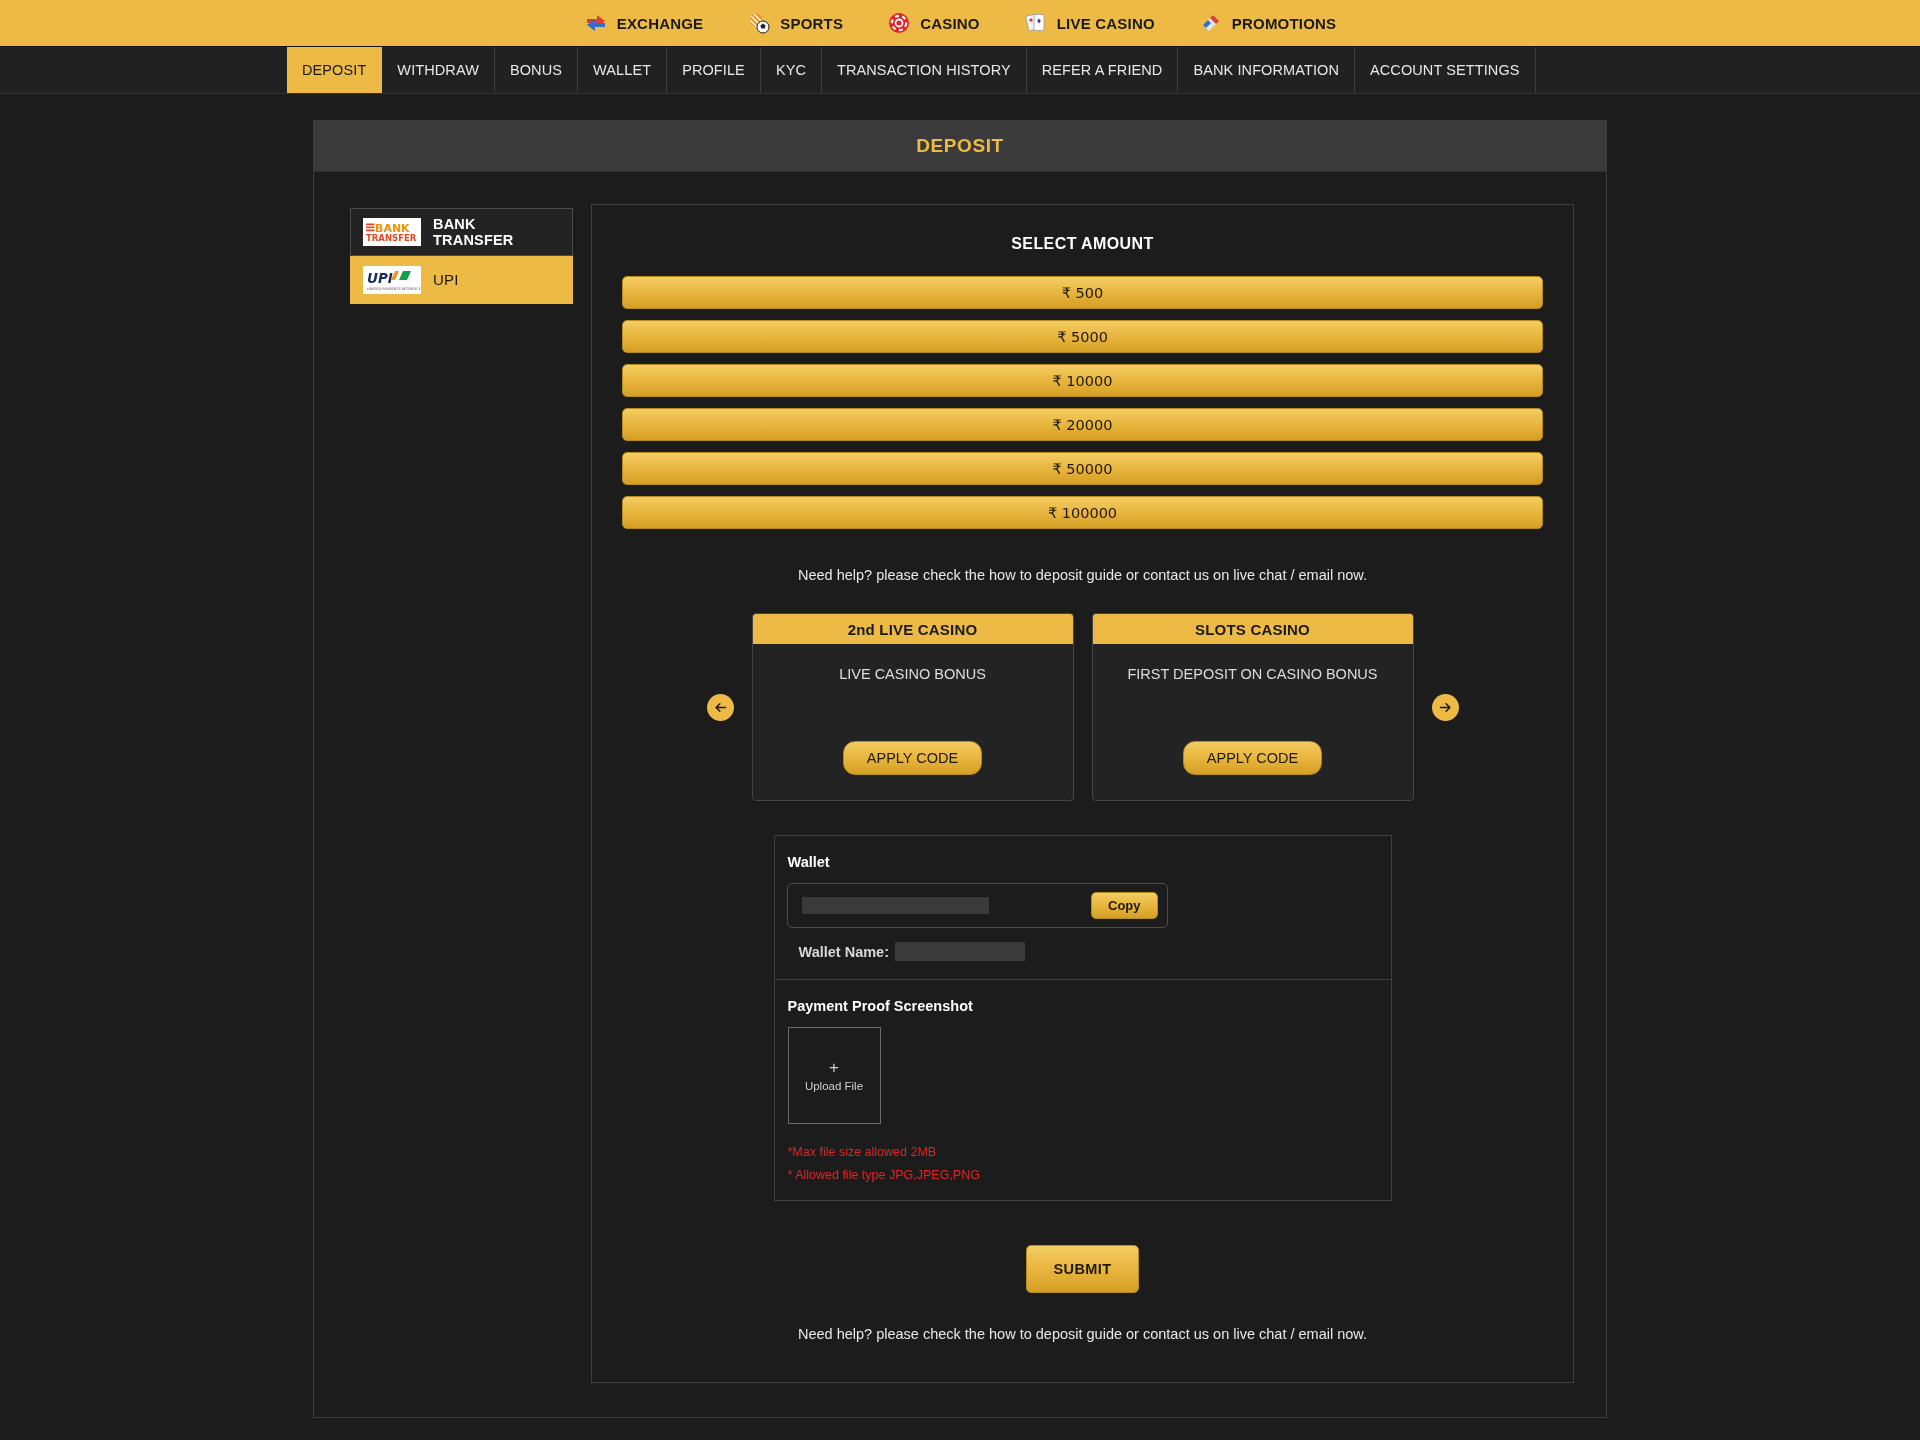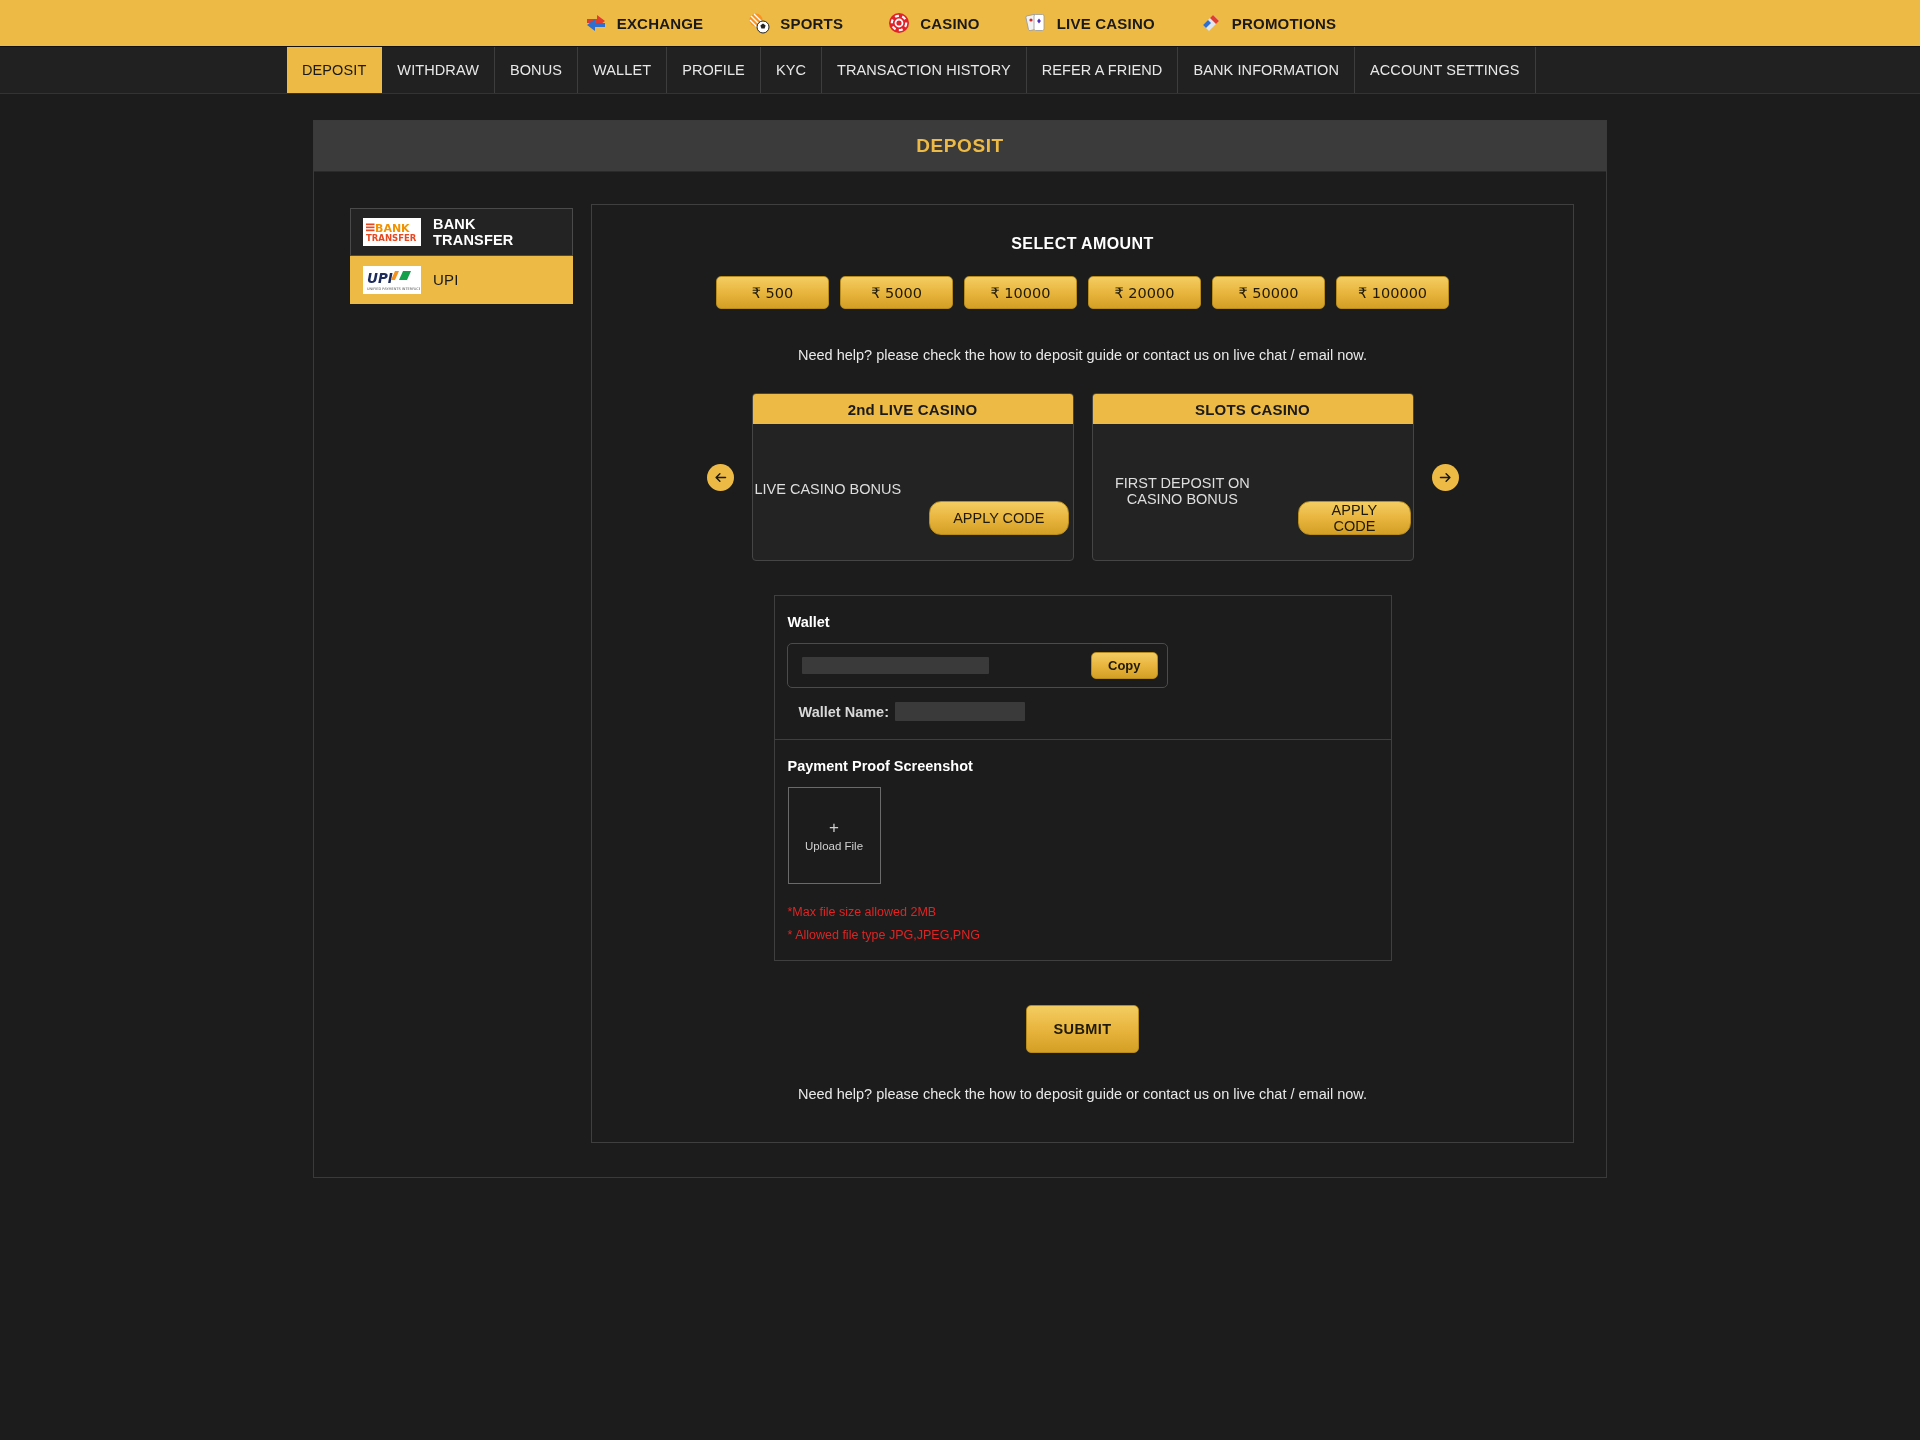--- a/index.html
+++ b/index.html
@@ -135,20 +135,21 @@
     font-size: 16px;
     font-weight: 700;
     letter-spacing: 0.4px;
     margin-bottom: 23px;
   }
 
   .amount-row {
     display: flex;
     justify-content: center;
     gap: 11px;
+    flex-direction: column;
   }
   .amt-btn {
     background: linear-gradient(180deg, #f3cd62 0%, #e9b63f 48%, #d49f24 100%);
     border: 1px solid #b88c1c;
     border-radius: 5px;
     height: 33px;
     min-width: 113px;
     padding: 0 14px;
     color: #1f1a08;
     font-size: 14.5px;
@@ -218,23 +219,22 @@
     height: 30px;
     display: flex; align-items: center; justify-content: center;
     color: #1a1a1a;
     font-size: 15px;
     font-weight: 700;
     letter-spacing: 0.2px;
   }
   .bonus-body {
     padding: 22px 2px 25px;
     display: flex;
-    flex-direction: row;
-    align-items: center;
-    gap: 28px;
+    flex-direction: column;
+    align-items: center;
   }
   .bonus-desc {
     color: #dedede;
     font-size: 14.5px;
     text-align: center;
     min-height: 20px;
   }
   .apply-btn {
     margin-top: 55px;
     background: linear-gradient(180deg, #f3cd62 0%, #e9b63f 48%, #d49f24 100%);

